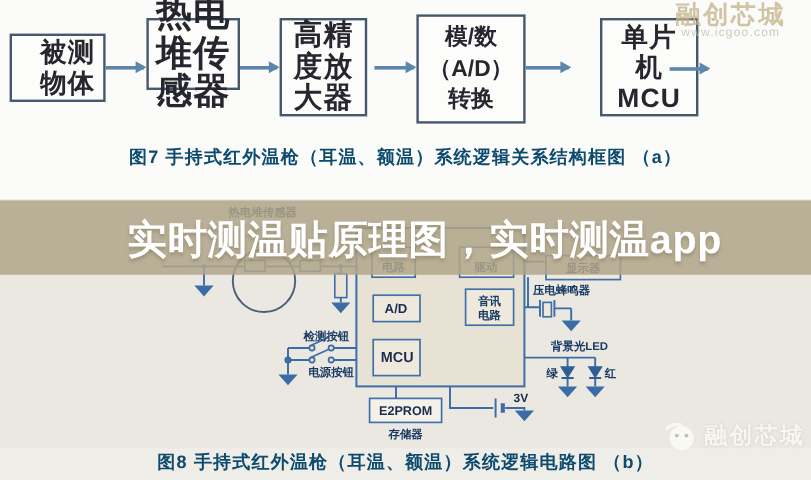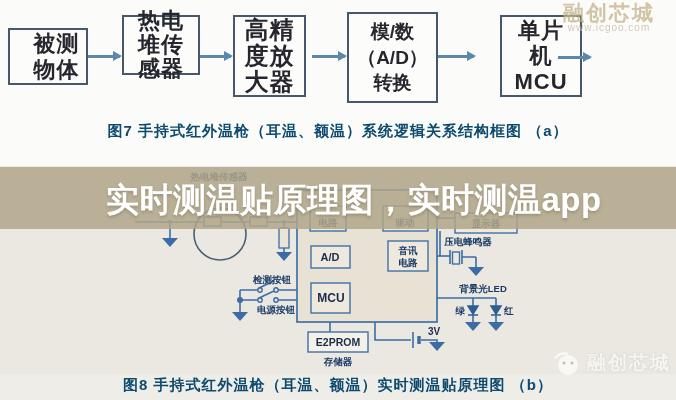--- a/index.html
+++ b/index.html
@@ -57,21 +57,21 @@
 </style>
 </head>
 <body>
 
 <div class="page">
 
   <div class="fbox" style="left:8px;top:28px;width:80px;height:57px;font-size:22px;line-height:1.15;padding-left:17px;">被测
 物体</div>
   <div class="arr" style="left:88px;width:32px;"></div>
 
-  <div class="fbox" style="left:122px;top:15px;width:78px;height:60px;font-size:22px;line-height:1.08;">热电
+  <div class="fbox" style="left:122px;top:15px;width:78px;height:60px;font-size:30px;line-height:1.08;">热电
 堆传
 感器</div>
   <div class="arr" style="left:200px;width:31px;"></div>
 
   <div class="fbox" style="left:233px;top:15px;width:73px;height:82px;font-size:24px;line-height:1.08;">高精
 度放
 大器</div>
   <div class="arr" style="left:312px;width:33px;"></div>
 
   <div class="fbox" style="left:347px;top:12px;width:91px;height:91px;font-size:19px;line-height:1.35;letter-spacing:0;">模/数
@@ -195,21 +195,21 @@
     <text x="483" y="126" text-anchor="middle" class="clabel">背景光LED</text>
     <text x="465" y="148" text-anchor="end" class="clabel">绿</text>
     <text x="504" y="148" class="clabel">红</text>
     <text x="272" y="117" text-anchor="middle" class="clabel">检测按钮</text>
     <text x="276" y="147" text-anchor="middle" class="clabel">电源按钮</text>
   </svg>
 
   <div class="banner"></div>
   <div class="banner-title">实时测温贴原理图，实时测温app</div>
 
-  <div class="caption" style="top:376px;">图8  手持式红外温枪（耳温、额温）实时测温贴原理图 （b）</div>
+  <div class="caption" style="top:376px;">图8  手持式红外温枪（耳温、额温）系统逻辑电路图 （b）</div>
 
   <div class="brand">
     <svg width="30" height="30" viewBox="0 0 30 30">
       <circle cx="16" cy="17" r="10" fill="rgba(252,251,247,0.85)"></circle>
       <path d="M3,10 Q8,4 16,6" stroke="rgba(252,251,247,0.85)" stroke-width="2.4" fill="none"></path>
       <circle cx="12" cy="15" r="1.6" fill="rgba(190,185,170,0.9)"></circle>
       <circle cx="20" cy="15" r="1.6" fill="rgba(190,185,170,0.9)"></circle>
     </svg>
     <span class="txt">融创芯城</span>
   </div>

